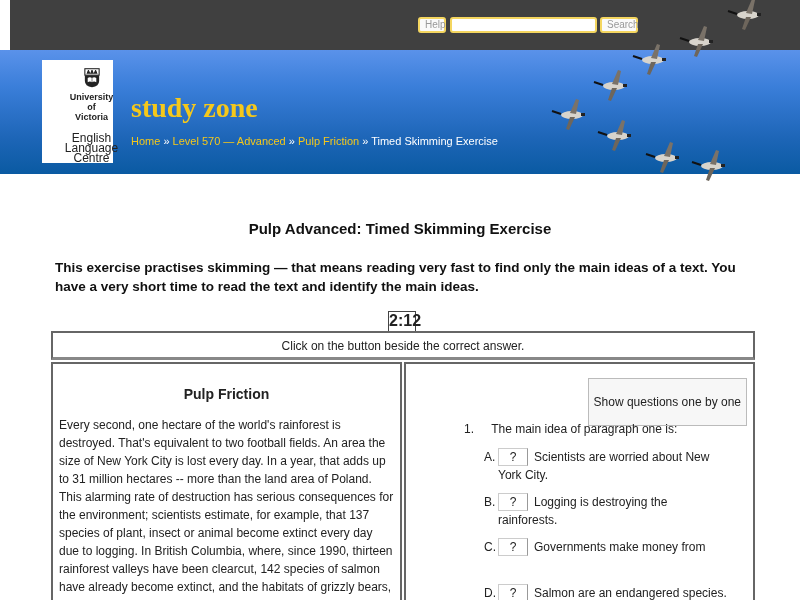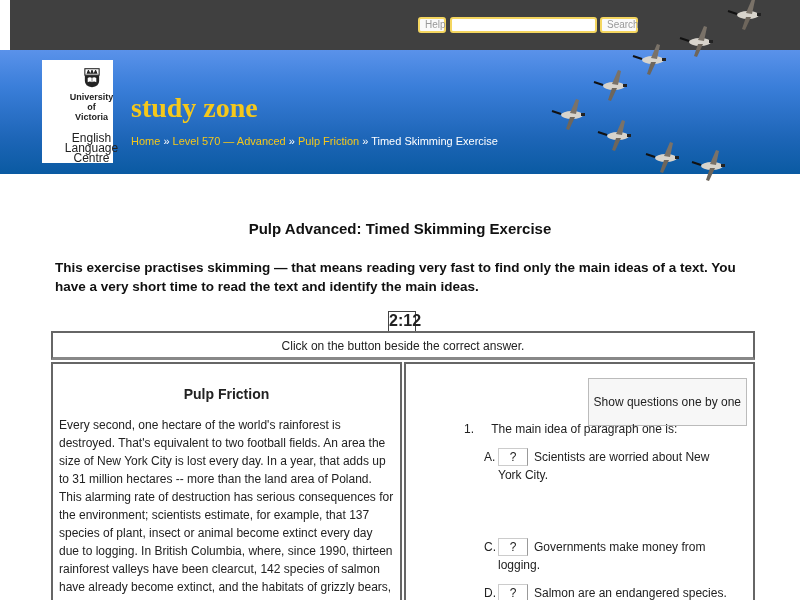--- a/index.html
+++ b/index.html
@@ -133,22 +133,25 @@
   <div class="q">
     <span class="q-num">1.</span>
     <span>The main idea of paragraph one is:</span>
   </div>
 
   <div class="opt" style="top:84px">
     <span class="opt-letter">A.</span><button class="qbtn">?</button><span class="opt-text">Scientists are worried about New</span>
     <span class="opt-cont">York City.</span>
   </div>
 
+  <div class="opt" style="top:129px">
+    <span class="opt-letter">B.</span><button class="qbtn">?</button><span class="opt-text">Logging is destroying the</span>
+    <span class="opt-cont">rainforests.</span>
+  </div>
 
   <div class="opt" style="top:174px">
     <span class="opt-letter">C.</span><button class="qbtn">?</button><span class="opt-text">Governments make money from</span>
-    <span class="opt-cont">logging.</span>
   </div>
 
   <div class="opt" style="top:220px">
     <span class="opt-letter">D.</span><button class="qbtn">?</button><span class="opt-text">Salmon are an endangered species.</span>
   </div>
 </div>
 
 </body></html>

